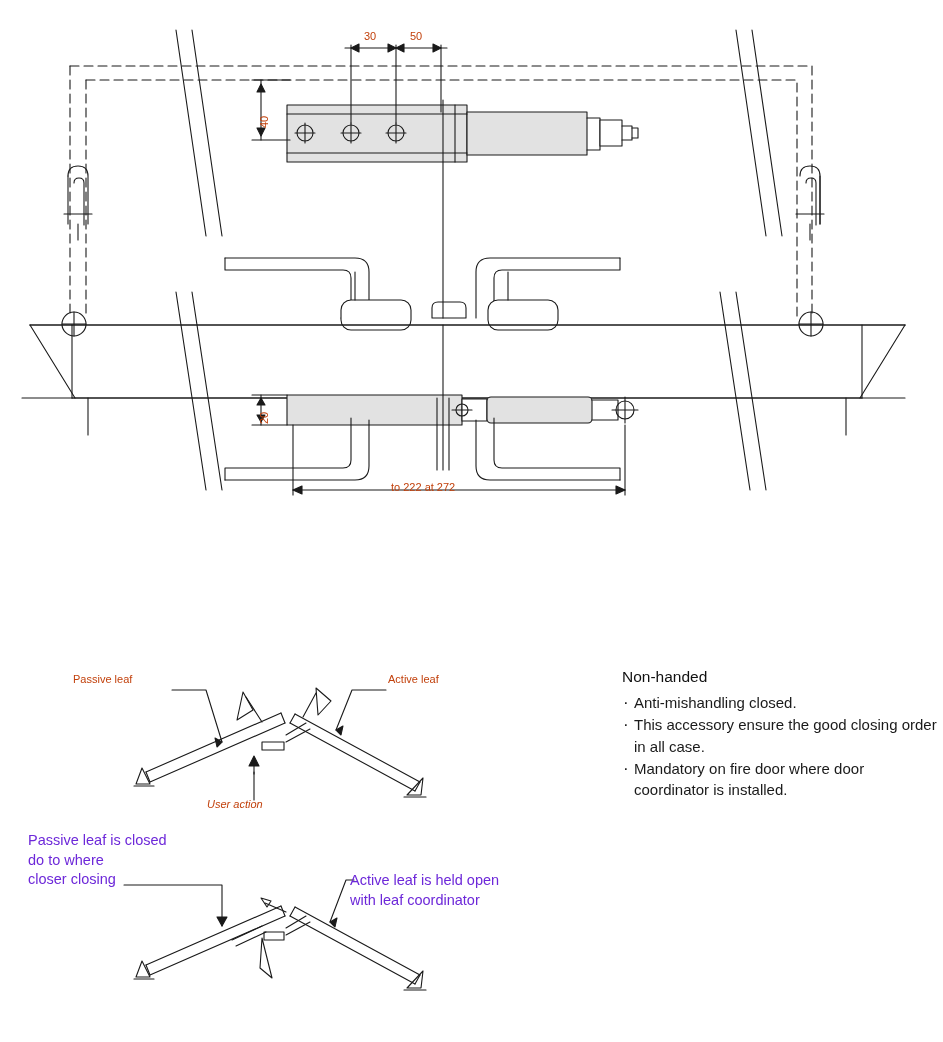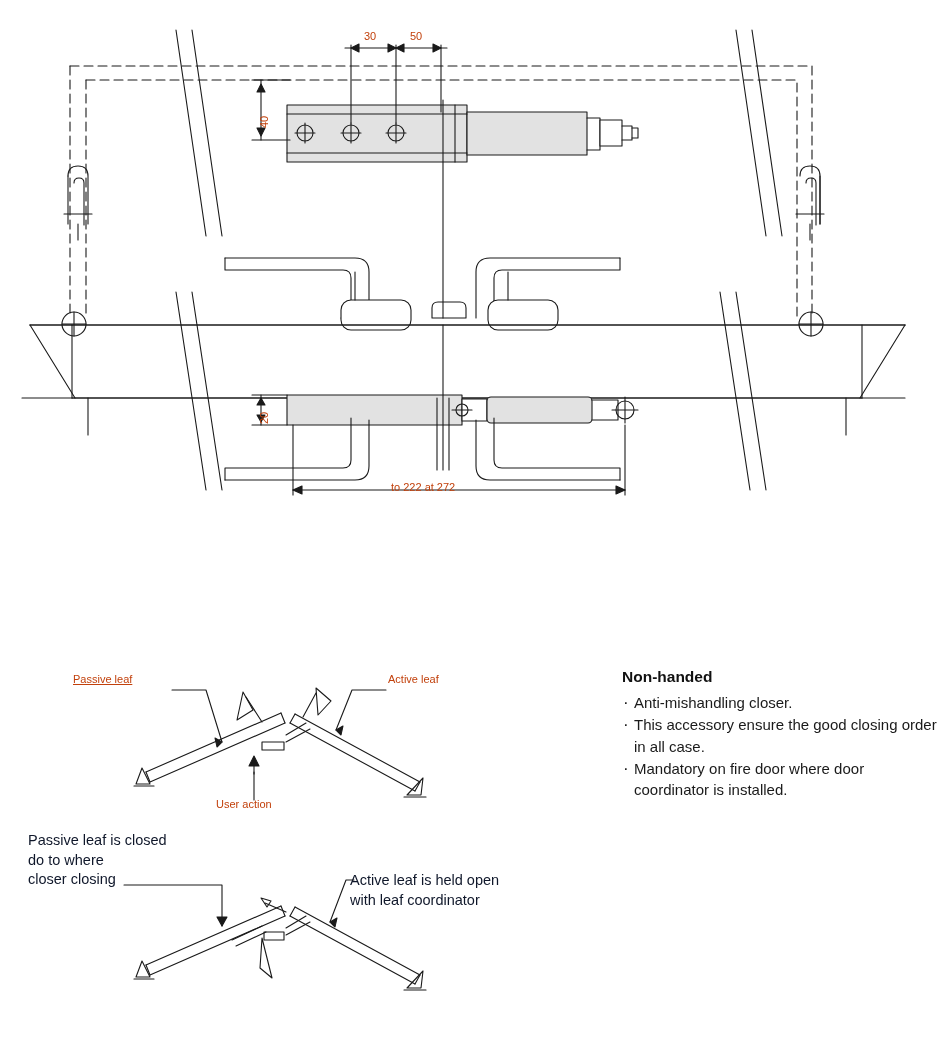--- a/index.html
+++ b/index.html
@@ -39,21 +39,21 @@
   }
   .notes {
     position: absolute;
     left: 622px;
     top: 668px;
     width: 316px;
   }
   .notes h3 {
     margin: 0 0 6px 0;
     font-size: 15.5px;
-    font-weight: bold;
+    font-weight: normal;
     color: #111;
   }
   .notes ul {
     margin: 0;
     padding: 0;
     list-style: none;
   }
   .notes li {
     position: relative;
     padding-left: 12px;
@@ -67,21 +67,21 @@
     position: absolute;
     left: 1px;
     top: -1px;
     font-size: 17px;
     line-height: 1.42;
   }
   .cap {
     position: absolute;
     font-size: 14.5px;
     line-height: 1.35;
-    color: #0f172a;
+    color: #6d28d9;
   }
 </style>
 </head>
 <body>
 
 <div class="sheet">
 
   <svg class="diagram" viewBox="0 0 943 1042">
     <g fill="none" stroke="#1a1a1a" stroke-width="1.1" stroke-linecap="round" stroke-linejoin="round">
 
@@ -284,37 +284,37 @@
 
     </g>
   </svg>
 
   <div class="lbl" style="left:364px; top:30px;">30</div>
   <div class="lbl" style="left:410px; top:30px;">50</div>
   <div class="lbl rot" style="left:258px; top:128px;">40</div>
   <div class="lbl rot" style="left:258px; top:424px;">20</div>
   <div class="lbl" style="left:391px; top:481px;">to 222 at 272</div>
 
-  <div class="lbl" style="left:73px; top:673px;text-decoration:underline;">Passive leaf</div>
+  <div class="lbl" style="left:73px; top:673px;">Passive leaf</div>
   <div class="lbl" style="left:388px; top:673px;">Active leaf</div>
-  <div class="lbl" style="left:216px; top:798px;">User action</div>
+  <div class="lbl" style="left:207px; top:798px;font-style:italic;">User action</div>
 
   <div class="cap" style="left:28px; top:831px; width:200px;">
     <div>Passive leaf is closed</div>
     <div>do to where</div>
     <div>closer closing</div>
   </div>
 
   <div class="cap" style="left:350px; top:829px; width:215px;margin-top:42px;">
     <div>Active leaf is held open</div>
     <div>with leaf coordinator</div>
   </div>
 
   <div class="notes">
     <h3>Non-handed</h3>
     <ul>
-      <li>Anti-mishandling closer.</li>
+      <li>Anti-mishandling closed.</li>
       <li>This accessory ensure the good closing order in all case.</li>
       <li>Mandatory on fire door where door coordinator is installed.</li>
     </ul>
   </div>
 
 </div>
 
 </body></html>

